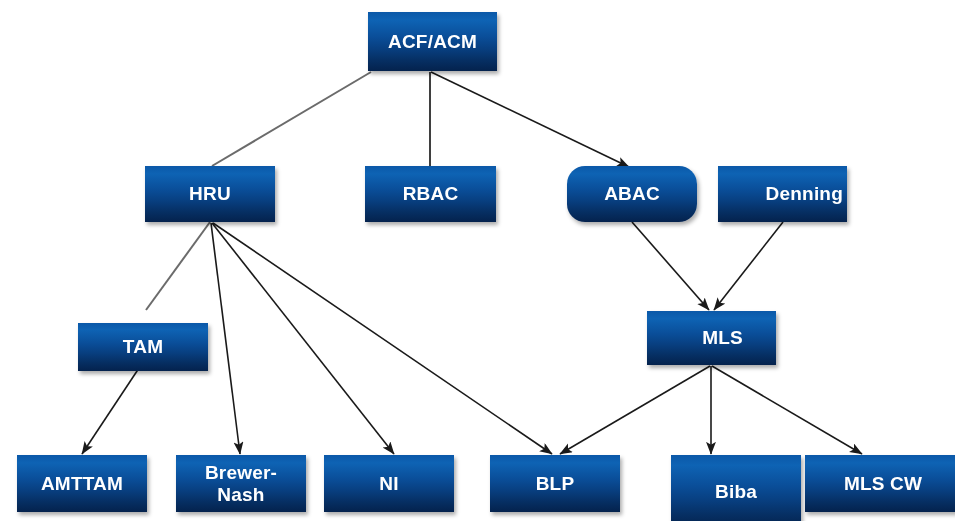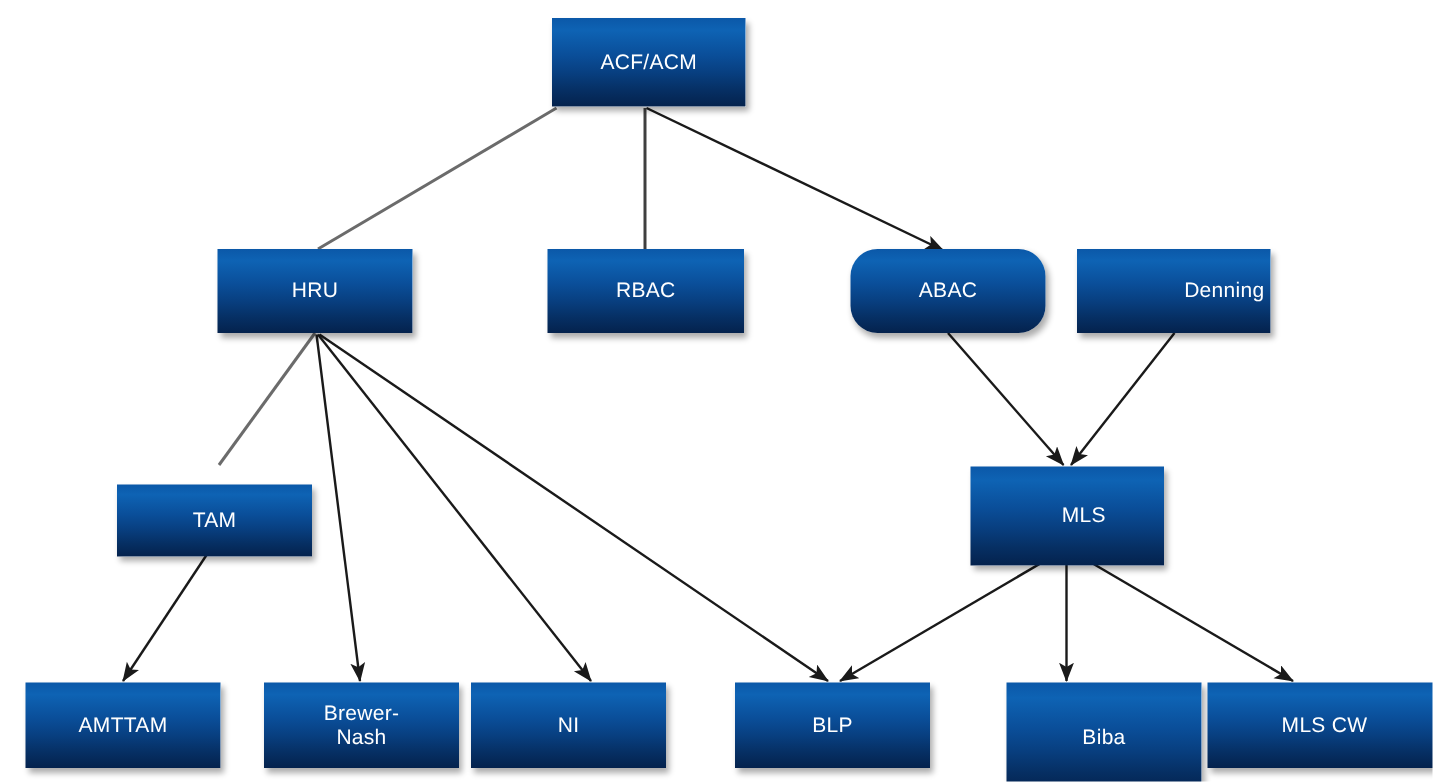--- a/index.html
+++ b/index.html
@@ -28,33 +28,34 @@
     pointer-events: none;
   }
   .node {
     position: absolute;
     box-sizing: border-box;
     display: flex;
     align-items: center;
     justify-content: center;
     text-align: center;
     color: #ffffff;
-    font-size: 14px;
+    font-size: 19px;
     line-height: 1.12;
     letter-spacing: 0.2px;
     background: linear-gradient(to bottom,
         #0b58a8 0%,
         #0e63b4 14%,
         #0a4e99 42%,
         #083f80 62%,
         #062f63 82%,
         #04224d 100%);
     box-shadow: 2px 3px 4px rgba(0,0,0,0.33);
     z-index: 2;
     white-space: pre-line;
+    font-weight: bold;
   }
   .node-label {
     display: block;
     width: 100%;
     padding: 0 4px;
   }
 </style>
 </head>
 <body>
 
@@ -81,22 +82,22 @@
         <line x1="712" y1="366" x2="862" y2="454" stroke="#1a1a1a" stroke-width="1.6" marker-end="url(#arrowhead)"></line>
       </g>
   </svg>
   <div id="node-layer">
       <div class="node" style="left: 368px; top: 12px; width: 129px; height: 59px;"><span class="node-label">ACF/ACM</span></div>
       <div class="node" style="left: 145px; top: 166px; width: 130px; height: 56px;"><span class="node-label">HRU</span></div>
       <div class="node" style="left: 365px; top: 166px; width: 131px; height: 56px;"><span class="node-label">RBAC</span></div>
       <div class="node" style="left: 567px; top: 166px; width: 130px; height: 56px; border-radius: 18px;"><span class="node-label">ABAC</span></div>
       <div class="node" style="left: 718px; top: 166px; width: 129px; height: 56px; text-align: right;"><span class="node-label">Denning</span></div>
       <div class="node" style="left: 78px; top: 310px; width: 130px; height: 48px; margin-top: 13px;"><span class="node-label">TAM</span></div>
-      <div class="node" style="left: 647px; top: 311px; width: 129px; height: 66px; padding-left: 22px;"><span class="node-label">MLS</span></div>
+      <div class="node" style="left: 647px; top: 311px; width: 129px; height: 54px; padding-left: 22px;"><span class="node-label">MLS</span></div>
       <div class="node" style="left: 17px; top: 455px; width: 130px; height: 57px;"><span class="node-label">AMTTAM</span></div>
       <div class="node" style="left: 176px; top: 455px; width: 130px; height: 57px;"><span class="node-label">Brewer-
 Nash</span></div>
-      <div class="node" style="left: 314px; top: 455px; width: 130px; height: 57px;"><span class="node-label">NI</span></div>
+      <div class="node" style="left: 324px; top: 455px; width: 130px; height: 57px;"><span class="node-label">NI</span></div>
       <div class="node" style="left: 490px; top: 455px; width: 130px; height: 57px; align-items: center;"><span class="node-label">BLP</span></div>
       <div class="node" style="left: 671px; top: 455px; width: 130px; height: 73px;"><span class="node-label">Biba</span></div>
       <div class="node" style="left: 805px; top: 455px; width: 156px; height: 57px;"><span class="node-label">MLS CW</span></div>
     </div>
 </div>
 
 </body></html>

